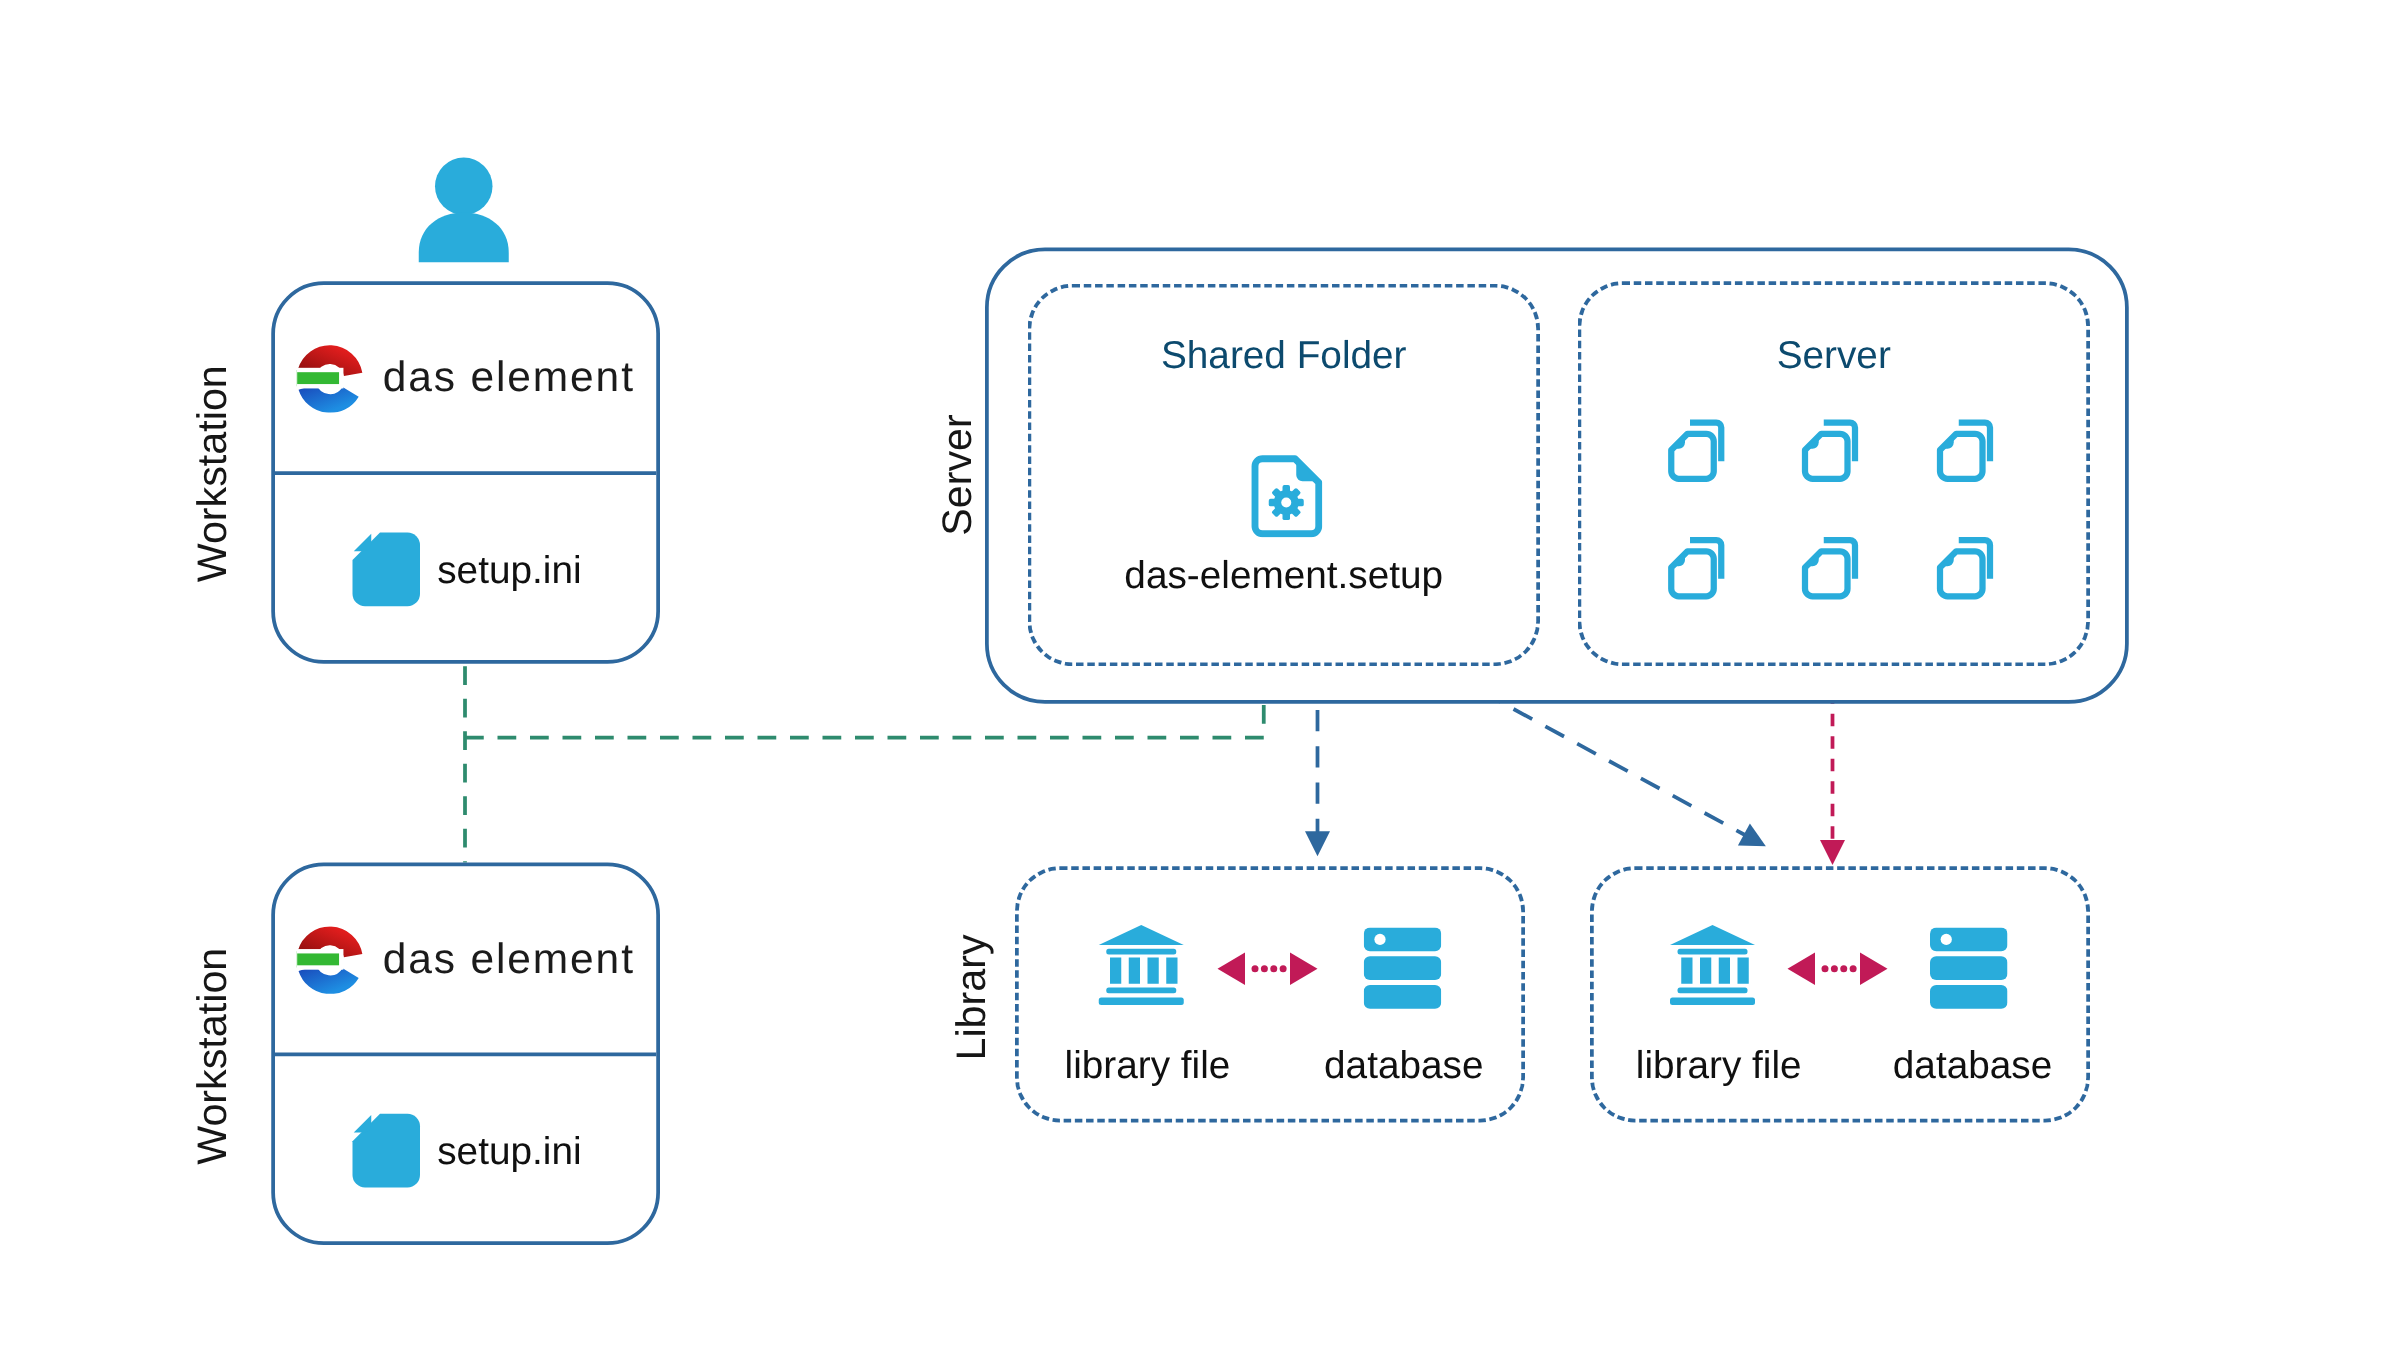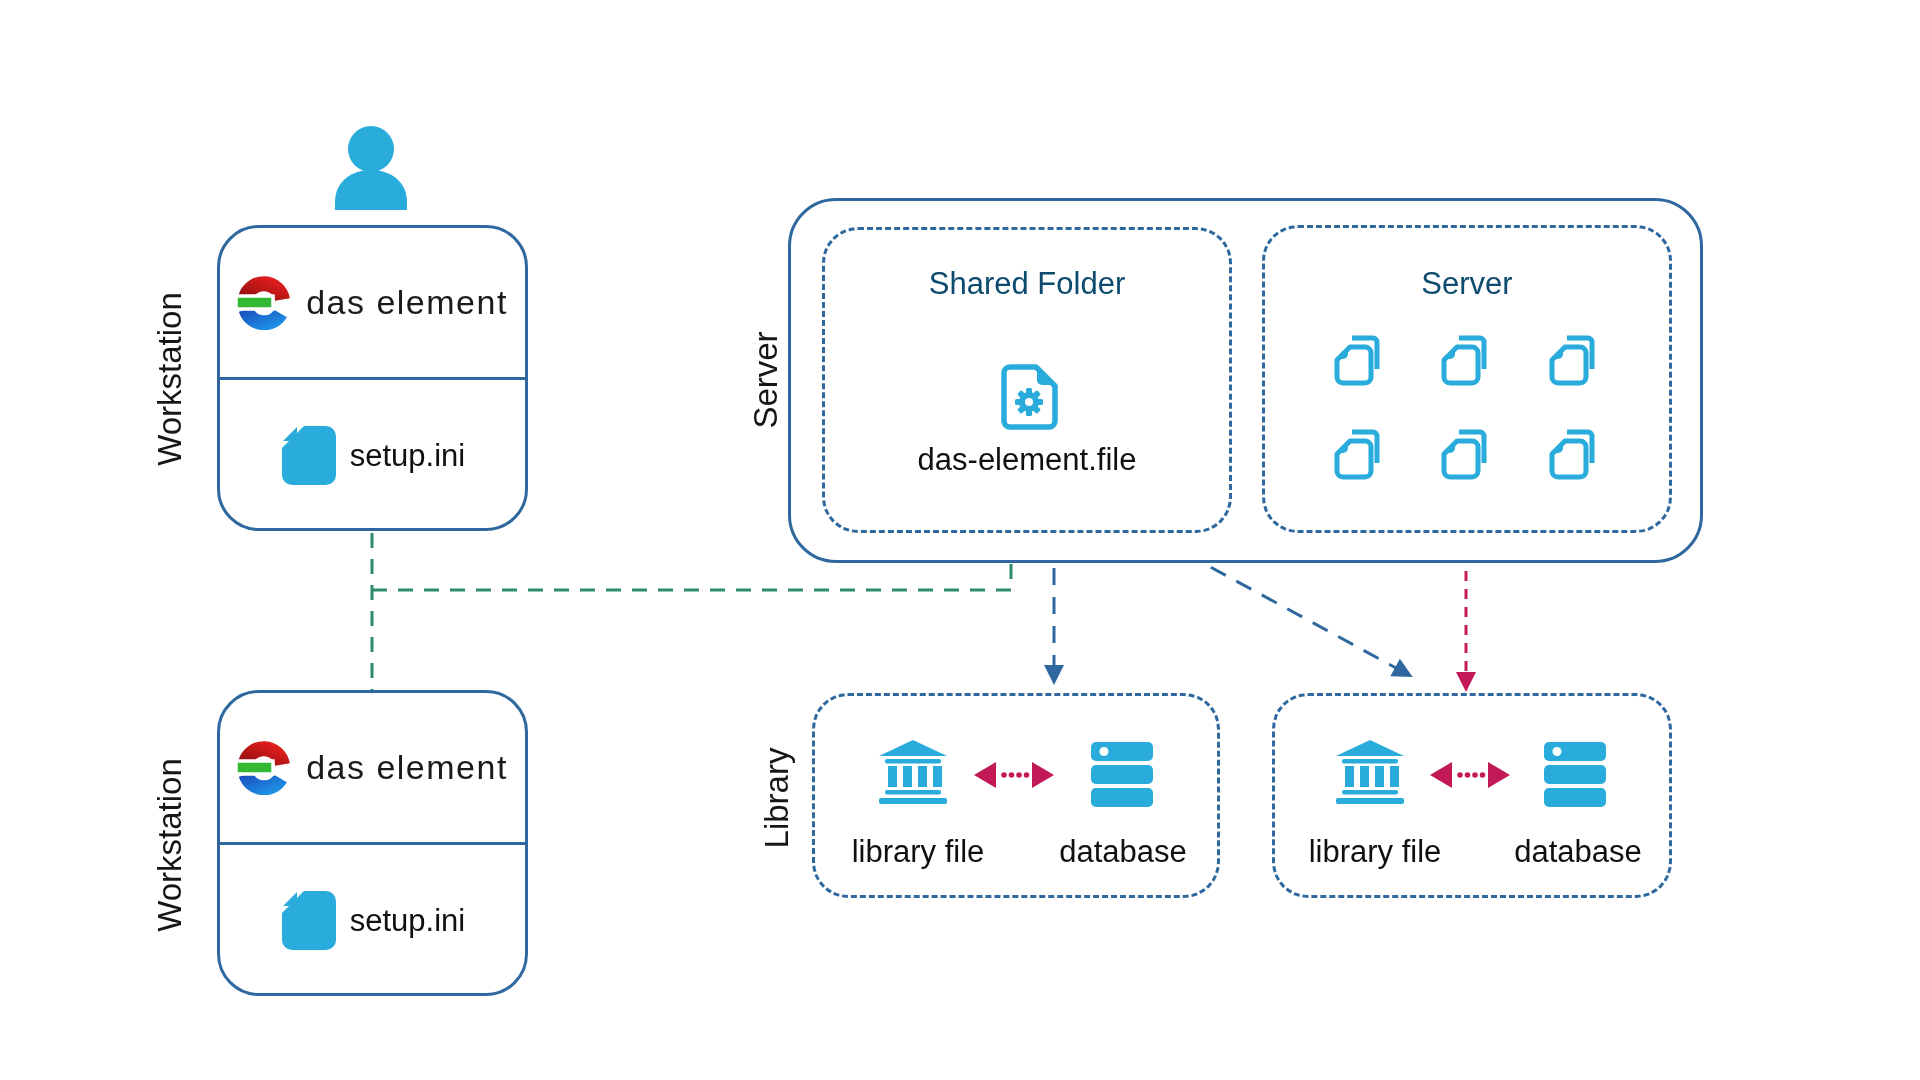--- a/index.html
+++ b/index.html
@@ -138,21 +138,21 @@
       <rect x="-3" y="-14" width="6" height="7" rx="1.5" transform="rotate(135)"></rect>
       <rect x="-3" y="-14" width="6" height="7" rx="1.5" transform="rotate(180)"></rect>
       <rect x="-3" y="-14" width="6" height="7" rx="1.5" transform="rotate(225)"></rect>
       <rect x="-3" y="-14" width="6" height="7" rx="1.5" transform="rotate(270)"></rect>
       <rect x="-3" y="-14" width="6" height="7" rx="1.5" transform="rotate(315)"></rect>
     </g>
     <circle r="10"></circle>
     <circle r="4" fill="#ffffff"></circle>
   </g>
 </svg>
-<div class="ctr lbl" style="left:1027px;top:460px">das-element.file</div>
+<div class="ctr lbl" style="left:1027px;top:460px">das-element.setup</div>
 
 <div class="dashedbox" style="left:1262px;top:225px;width:410px;height:308px"></div>
 <div class="ctr title" style="left:1467px;top:284px">Server</div>
 
 <svg class="absicon" style="left:1330px;top:332px" width="54" height="54" viewBox="0 0 54 54">
   <path d="M22 6 H43 a4 4 0 0 1 4 4 V37" fill="none" stroke="#29ACDB" stroke-width="5" stroke-linejoin="round"></path>
   <path d="M20 15 H35 a6 6 0 0 1 6 6 V45 a6 6 0 0 1 -6 6 H13 A6 6 0 0 1 7 45 V28 Z" fill="#ffffff" stroke="#29ACDB" stroke-width="5" stroke-linejoin="round"></path>
   <path d="M18 16 v6 a5 5 0 0 1 -5 5 h-6 Z" fill="#29ACDB"></path>
 </svg>
 <svg class="absicon" style="left:1437px;top:332px" width="54" height="54" viewBox="0 0 54 54">

